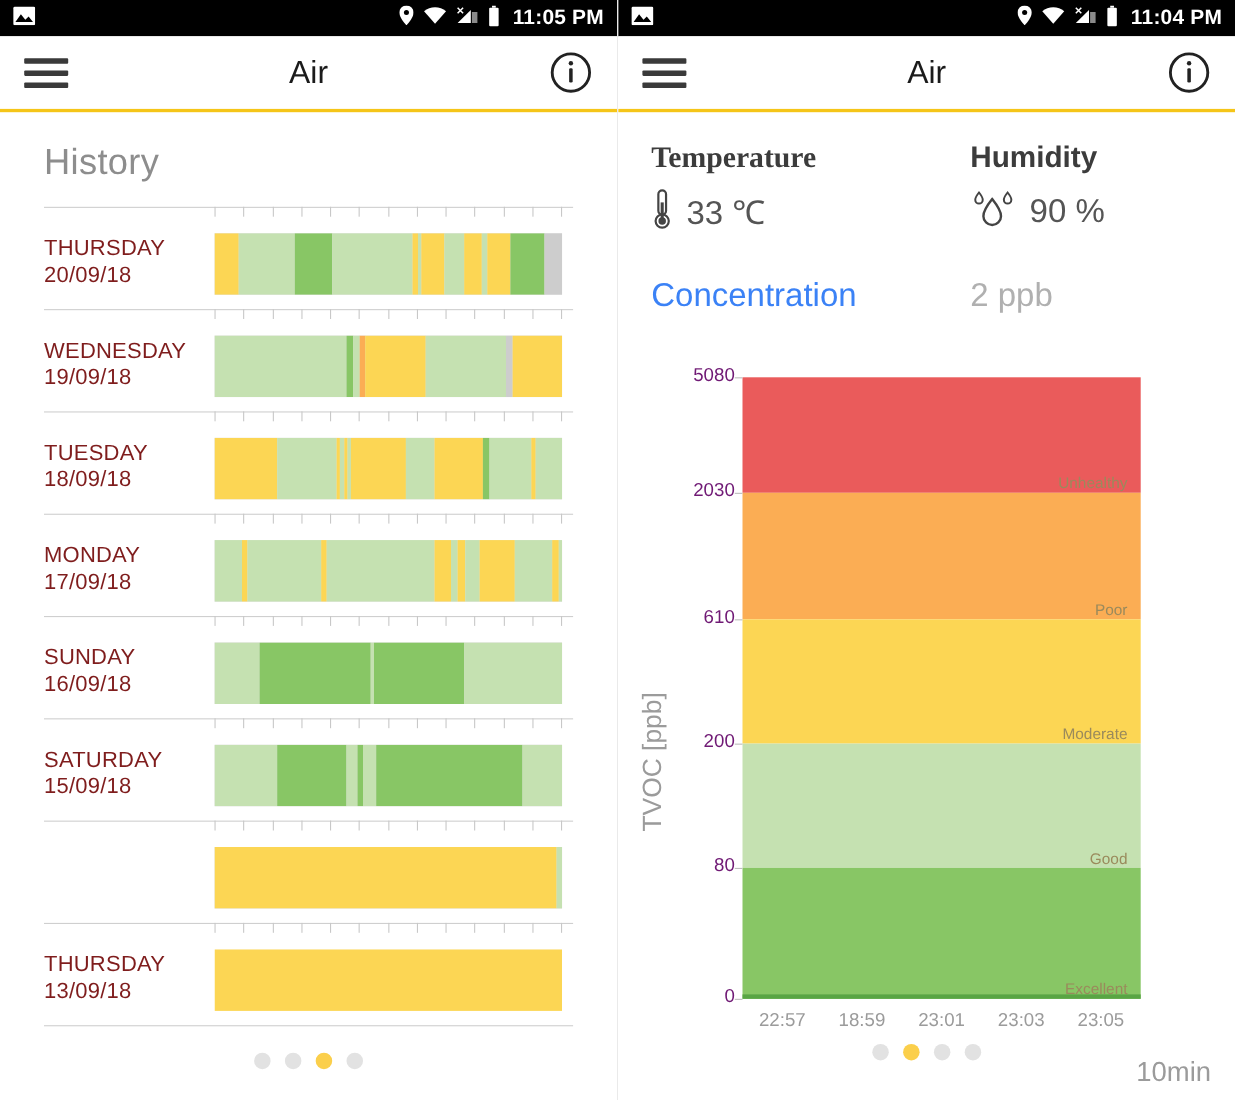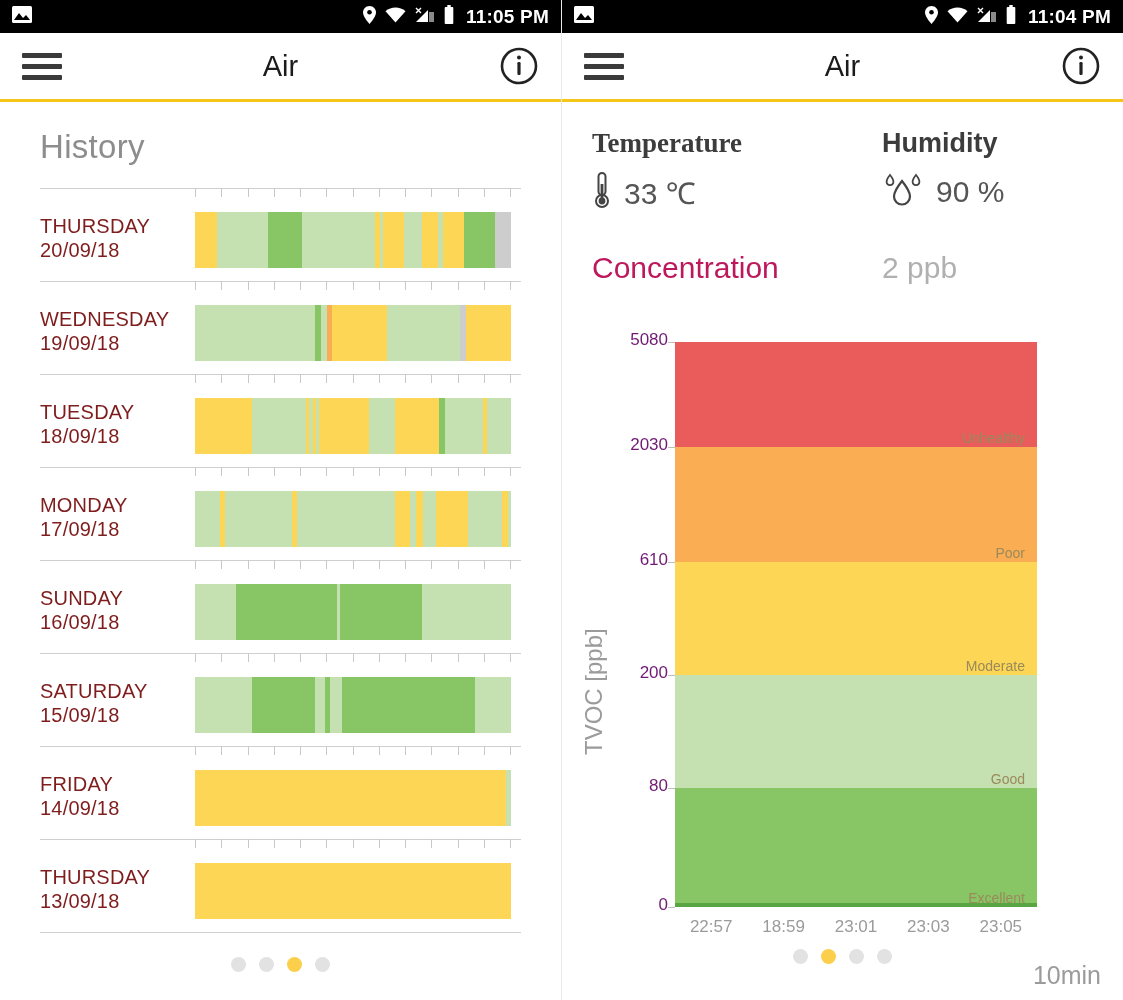--- a/index.html
+++ b/index.html
@@ -71,21 +71,21 @@
   
   .metrics { padding: 26px 0 0 0; }
   .metric-head { display:flex; padding-left:30px; }
   .m-col1 { width:290px;font-family:Liberation Serif, serif; }
   .metric-name { font-size:27px; font-weight:bold; color:#3c3c3c; }
   .metric-val-row { display:flex; padding-left:30px; margin-top:12px; align-items:center; }
   .metric-val { font-size:30px; color:#555; }
   .mv-wrap { display:flex; align-items:center; gap:12px; }
   .mv1 { width:290px; }
   .conc-row { display:flex; padding-left:30px; margin-top:38px; }
-  .conc-label { font-size:30px; color:#be185d; width:290px; }
+  .conc-label { font-size:30px; color:#3b82f6; width:290px; }
   .conc-val { font-size:30px; color:#b0b0b0; }
 
   
   .chart-wrap { position:relative; margin-top:40px; height:600px; }
   .y-axis-title {
     position:absolute; left:18px; top:430px;
     transform: rotate(-90deg); transform-origin: left top;
     font-size:24px; color:#9b9b9b; white-space:nowrap;
   }
   .plot {
@@ -392,24 +392,20 @@
             <i></i>
             <i></i>
             <i></i>
             <i></i>
             <i></i>
             <i></i>
             <i></i>
             <i></i>
             <i></i>
           </div>
-          <div class="hist-label">
-            <div>FRIDAY</div>
-            <div>14/09/18</div>
-          </div>
           <div class="hist-bar">
             <span style="width: 98.5%; background: rgb(252, 214, 84);"></span>
             <span style="width: 1.5%; background: rgb(197, 225, 177);"></span>
           </div>
         </div>
         <div class="hist-row">
           <div class="hist-sep"></div>
           <div class="hist-ticks">
             <i></i>
             <i></i>

